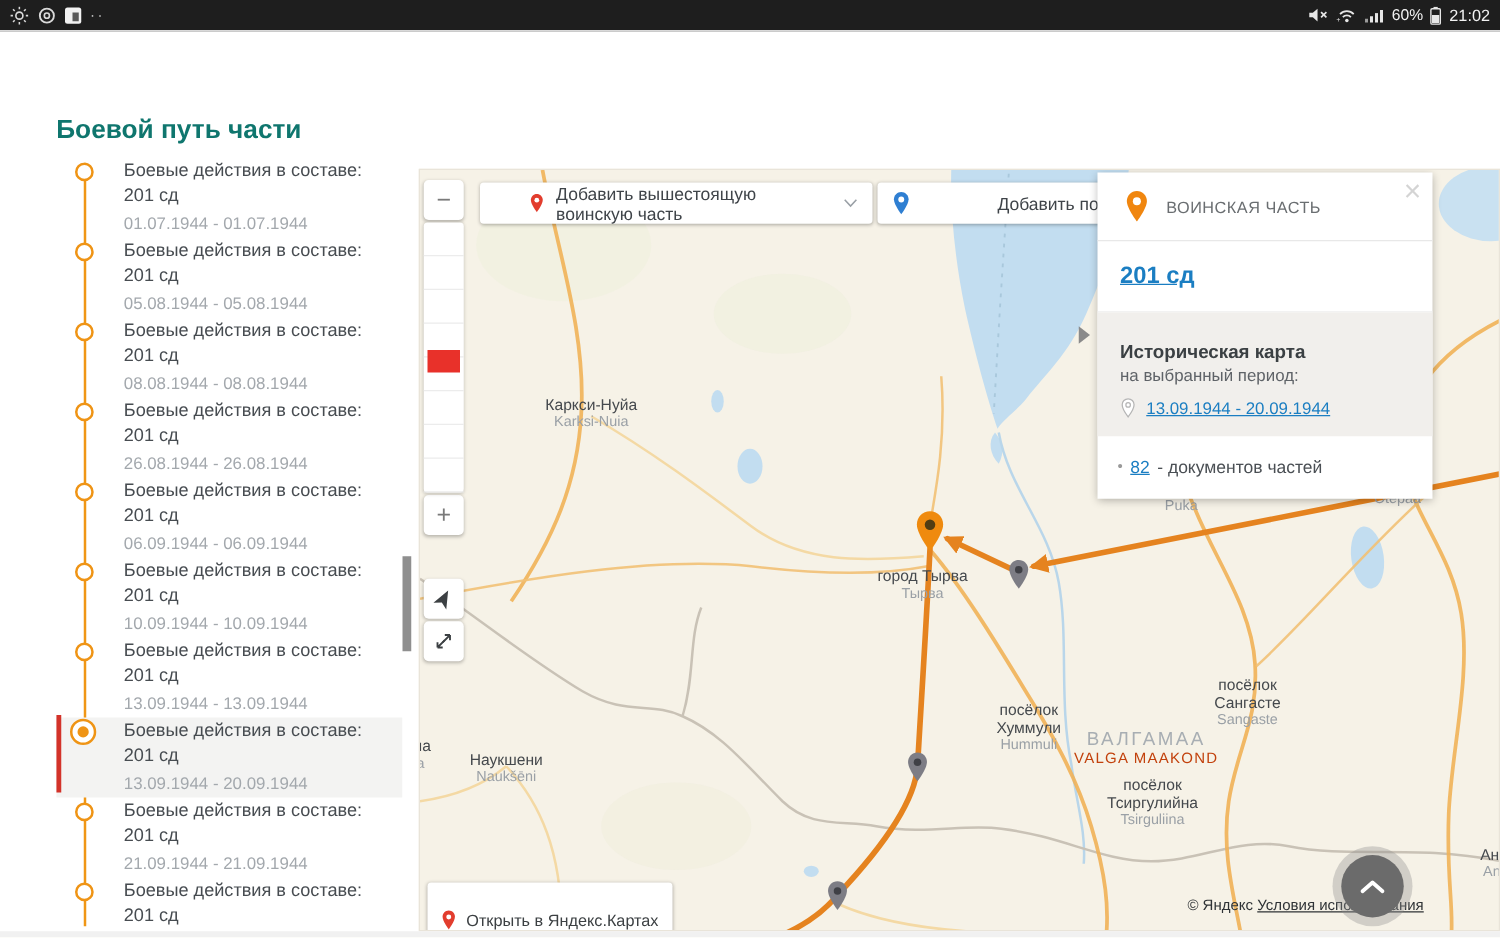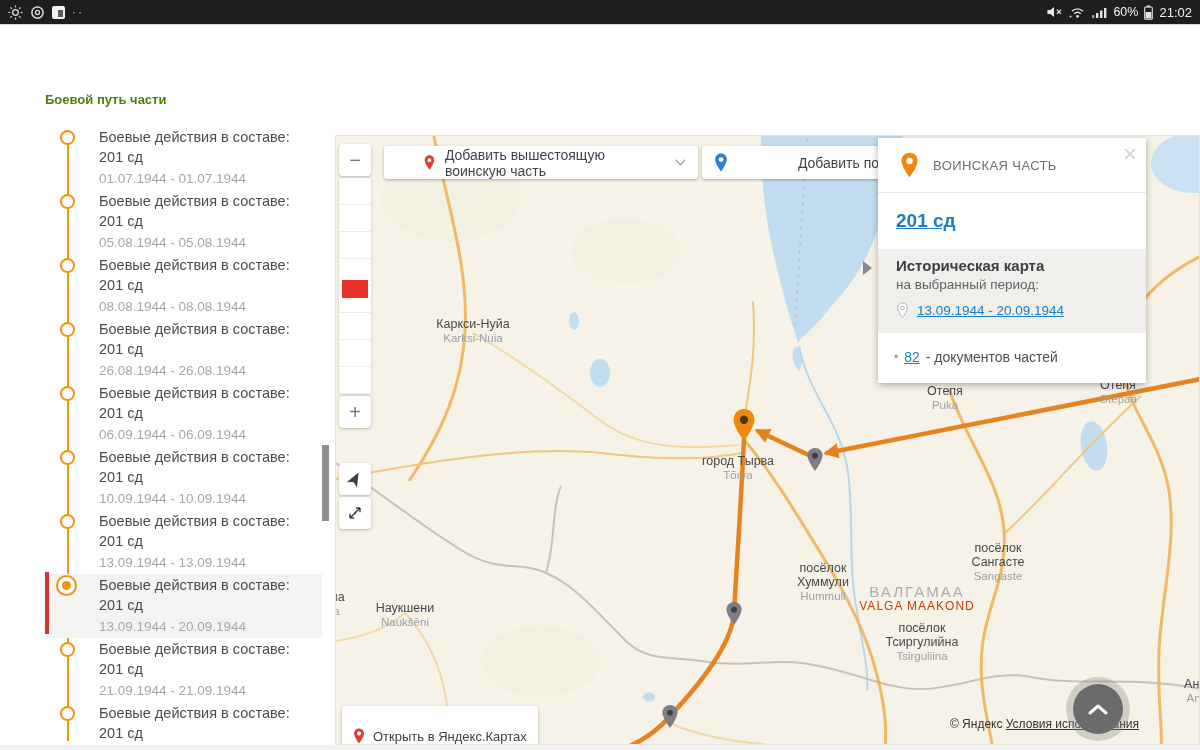--- a/index.html
+++ b/index.html
@@ -11,21 +11,21 @@
              border-bottom:1px solid #d9d9d9;display:flex;align-items:center;}
   .sb-left{display:flex;align-items:center;gap:7px;margin-left:8px;}
   .sb-right{display:flex;align-items:center;gap:6px;margin-left:auto;margin-right:8px;}
   .sb-time{color:#f2f2f2;font-size:13px;}
   .sb-batt-txt{color:#f2f2f2;font-size:12.5px;}
   .appicon{width:13px;height:13px;background:#f2f2f2;border-radius:2px;position:relative;}
   .appicon::after{content:"";position:absolute;right:2px;top:4px;width:5px;height:7px;background:#5a5a5a;}
   .sb-dots{color:#c9c9c9;font-size:12px;letter-spacing:2px;line-height:10px;}
 
   
-  .page-title{position:absolute;left:45px;top:92px;font-size:13px;font-weight:700;color:#4d7c0f;}
+  .page-title{position:absolute;left:45px;top:92px;font-size:21px;font-weight:700;color:#0f766e;}
 
   
   .timeline{position:absolute;left:45px;top:130px;width:277px;height:615px;overflow:hidden;}
   .tl-line{position:absolute;left:22px;top:0;bottom:4px;width:2px;background:#f09615;}
   .tl-list{position:relative;margin-top:-4px;}
   .tl-item{position:relative;min-height:64px;box-sizing:border-box;padding:1px 8px 0 54px;cursor:pointer;}
   .tl-title{font-size:14.5px;line-height:20px;color:#474c51;}
   .tl-dates{font-size:13.5px;line-height:19px;color:#a3a8ad;margin-top:2px;}
   .dot{position:absolute;left:15px;top:4px;width:11px;height:11px;border:2.5px solid #ef9415;
        border-radius:50%;background:#fff;z-index:2;}
@@ -63,21 +63,21 @@
            padding:0 12px;font-size:14px;color:#3f4449;cursor:pointer;box-sizing:border-box;}
   .map-btn .chev{margin-left:14px;}
 
   
   .panel{position:absolute;left:542px;top:2px;width:268px;background:#fff;box-shadow:0 2px 7px rgba(0,0,0,.3);}
   .panel-head{position:relative;height:54px;border-bottom:1px solid #e8e8e8;display:flex;align-items:center;gap:14px;padding-left:22px;}
   .panel-head .ttl{font-size:13px;color:#6a6e71;letter-spacing:.4px;}
   .panel-close{position:absolute;right:9px;top:2px;font-size:24px;color:#d4d4d4;cursor:pointer;font-weight:400;}
   .panel-unit{height:56px;display:flex;align-items:center;padding-left:18px;border-bottom:1px solid #eee;}
   .panel-unit a{font-size:19px;font-weight:700;color:#1b7ec2;text-decoration:underline;cursor:pointer;}
-  .panel-hist{background:#f1efec;padding:7px 18px 14px 18px;}
+  .panel-hist{background:#f1efec;padding:23px 18px 14px 18px;}
   .hist-title{font-size:15px;font-weight:700;color:#3b4043;}
   .hist-sub{font-size:13.5px;color:#5f6368;margin-top:3px;}
   .hist-row{display:flex;align-items:center;gap:8px;margin-top:10px;}
   .hist-row a{font-size:13.5px;color:#1b7ec2;text-decoration:underline;cursor:pointer;}
   .panel-docs{padding:16px 18px 18px 16px;font-size:14px;color:#4a4f54;display:flex;align-items:center;gap:6px;}
   .panel-docs .bullet{color:#9a9a9a;font-size:12px;}
   .panel-docs a{color:#1b7ec2;text-decoration:underline;cursor:pointer;}
   .panel-expander{position:absolute;left:527px;top:125px;width:0;height:0;cursor:pointer;
       border-top:7px solid transparent;border-bottom:7px solid transparent;border-left:9px solid #8a8a8a;}
 
@@ -280,21 +280,21 @@
         </g>
     </svg>
 
     <div class="map-labels">
         <div class="map-label town" style="left: 137px; top: 181px;">
           <div class="ru">Каркси-Нуйа</div>
           <div class="lat">Karksi-Nuia</div>
         </div>
         <div class="map-label town" style="left: 402px; top: 318px;">
           <div class="ru">город Тырва</div>
-          <div class="lat">Tõrva</div>
+          <div class="lat">Тырва</div>
         </div>
         <div class="map-label town" style="left: 487px; top: 425px;">
           <div class="ru">посёлок</div>
           <div class="ru">Хуммули</div>
           <div class="lat">Hummuli</div>
         </div>
         <div class="map-label region" style="left: 581px; top: 449px;">
           <div class="ru">ВАЛГАМАА</div>
           <div class="lat">VALGA MAAKOND</div>
         </div>

